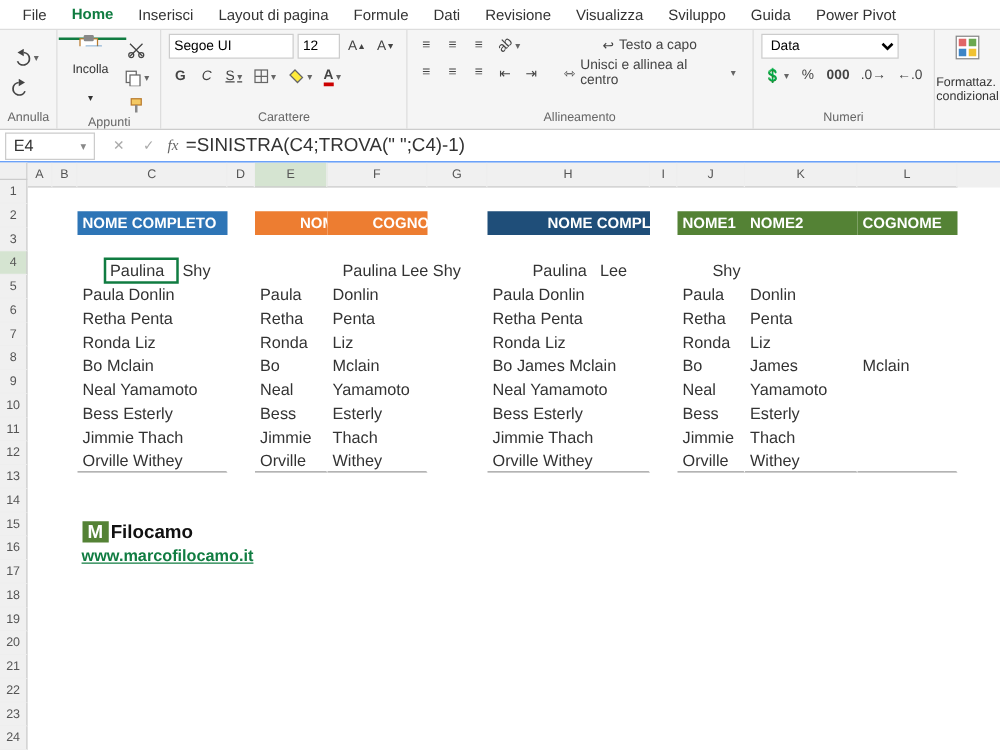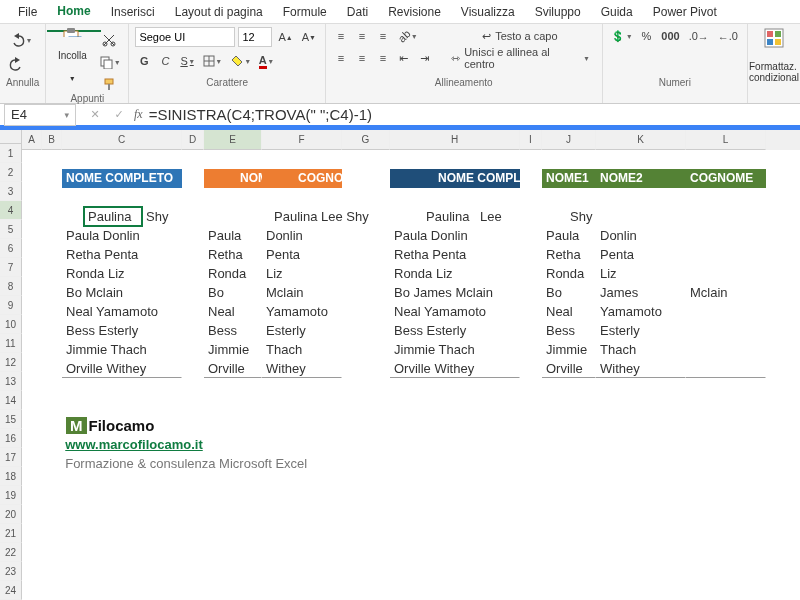--- a/index.html
+++ b/index.html
@@ -7,29 +7,29 @@
 
   
   .tabs { display: flex; height: 24px; align-items: center; padding-left: 8px; border-bottom: 1px solid #ddd; }
   .tab { padding: 12px 10px; font-size: 12px; cursor: pointer; }
   .tab.active { border-bottom: 2px solid #107c41; color: #107c41; font-weight: 600; }
 
   
   .ribbon { display: flex; height: 80px; border-bottom: 1px solid #ccc; background: #f5f5f5; }
   .group { display: flex; flex-direction: column; border-right: 1px solid #ddd; padding: 3px 6px 1px; position: relative; }
   .group-body { flex: 1; display: flex; align-items: flex-start; gap: 4px; }
-  .group-label { text-align: center; font-size: 10px; color: #666; padding-bottom: 14px; position: relative; }
+  .group-label { text-align: center; font-size: 10px; color: #666; padding-bottom: 2px; position: relative; }
   .col { display: flex; flex-direction: column; gap: 2px; }
   .row { display: flex; gap: 3px; align-items: center; }
   .btn { display: flex; align-items: center; justify-content: center; min-width: 18px; height: 18px; cursor: pointer; font-size: 11px; color: #444; border: 1px solid transparent; padding: 0 2px; }
   .bigbtn { display: flex; flex-direction: column; align-items: center; justify-content: center; width: 40px; height: 56px; cursor: pointer; font-size: 10px; gap: 13px; }
   select, input.combo { font-size: 11px; height: 20px; border: 1px solid #ccc; background: #fff; padding: 0 3px; }
 
   
-  .fbar { display: flex; align-items: center; height: 26px; border-bottom: 5px solid #3b82f6; }
+  .fbar { display: flex; align-items: center; height: 26px; border-bottom: 1px solid #3b82f6; }
   .namebox { width: 72px; height: 22px; border: 1px solid #ccc; margin: 0 4px; padding: 2px 6px; font-size: 13px; display: flex; align-items: center; justify-content: space-between; }
   .fbar .fxarea { display: flex; align-items: center; gap: 6px; padding-left: 6px; }
   .fbar .fx { font-style: italic; font-family: serif; color: #666; }
   .formula { font-size: 15px; padding-left: 6px; }
 
   
   .grid { display: flex; height: calc(600px - 24px - 80px - 26px); overflow: hidden; position: relative; }
   .rowhdrs { display: flex; flex-direction: column; background: #f0f0f0; }
   .corner { width: 22px; height: 20px; border-right: 1px solid #ccc; border-bottom: 1px solid #ccc; background: #f0f0f0; }
   .rh { width: 22px; height: 19px; font-size: 10px; color: #555; text-align: center; border-right: 1px solid #ccc; border-bottom: 1px solid #eee; line-height: 19px; }
@@ -194,20 +194,23 @@
           <span style="margin-right:4px">⇿</span>
           <span>Unisci e allinea al centro</span>
         </div>
       </div>
     </div>
     <div class="group-label">Allineamento</div>
   </div>
 
   <div class="group">
     <div class="group-body col" style="gap:4px">
+      <select class="combo" style="width:110px">
+        <option>Data</option>
+      </select>
       <div class="row">
         <div class="btn dd">💲</div>
         <div class="btn">%</div>
         <div class="btn">
             <b>000</b>
           </div>
         <div class="btn">.0→</div>
         <div class="btn">←.0</div>
       </div>
     </div>
@@ -507,32 +510,20 @@
           <div class="c wG"></div>
           <div class="c wH"></div>
           <div class="c wI"></div>
           <div class="c wJ"></div>
           <div class="c wK"></div>
           <div class="c wL"></div>
         </div>
         <div class="r">
           <div class="c wA"></div>
           <div class="c wB"></div>
-          <div class="c wC subtxt" style="overflow: visible; width: 260px;">Formazione &amp; consulenza Microsoft Excel</div>
-          <div class="c wF"></div>
-          <div class="c wG"></div>
-          <div class="c wH"></div>
-          <div class="c wI"></div>
-          <div class="c wJ"></div>
-          <div class="c wK"></div>
-          <div class="c wL"></div>
-        </div>
-        <div class="r">
-          <div class="c wA"></div>
-          <div class="c wB"></div>
           <div class="c wC"></div>
           <div class="c wD"></div>
           <div class="c wE"></div>
           <div class="c wF"></div>
           <div class="c wG"></div>
           <div class="c wH"></div>
           <div class="c wI"></div>
           <div class="c wJ"></div>
           <div class="c wK"></div>
           <div class="c wL"></div>

